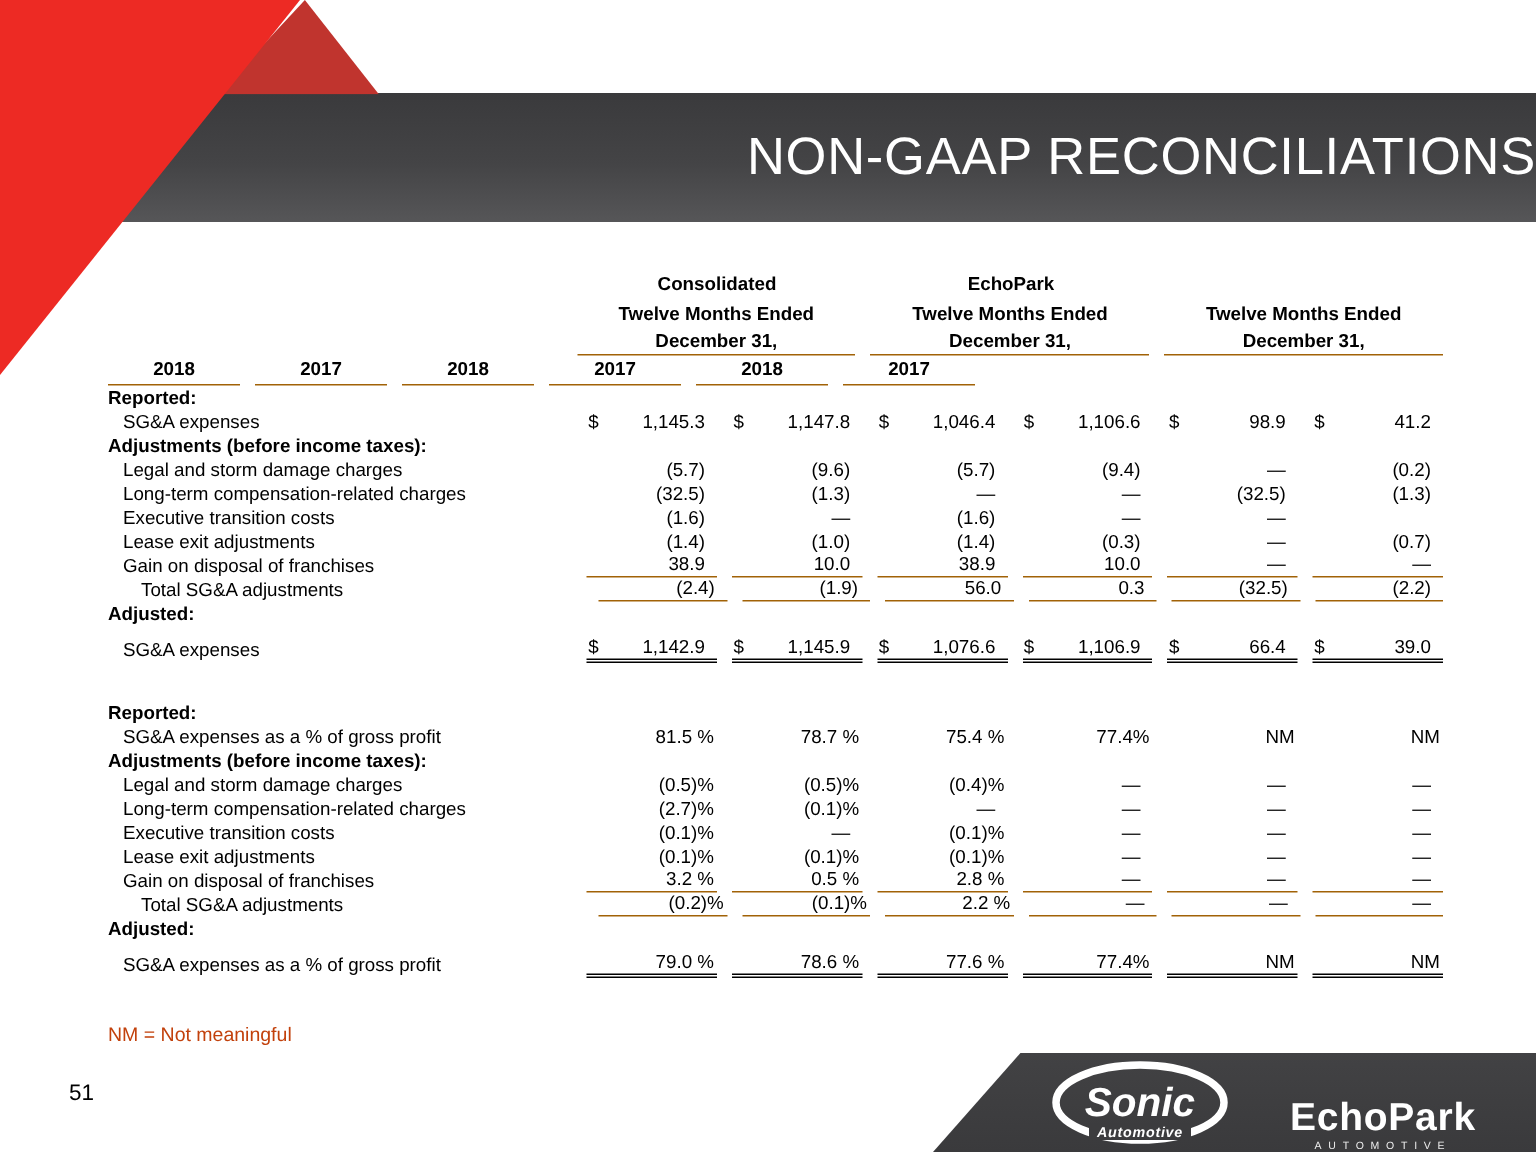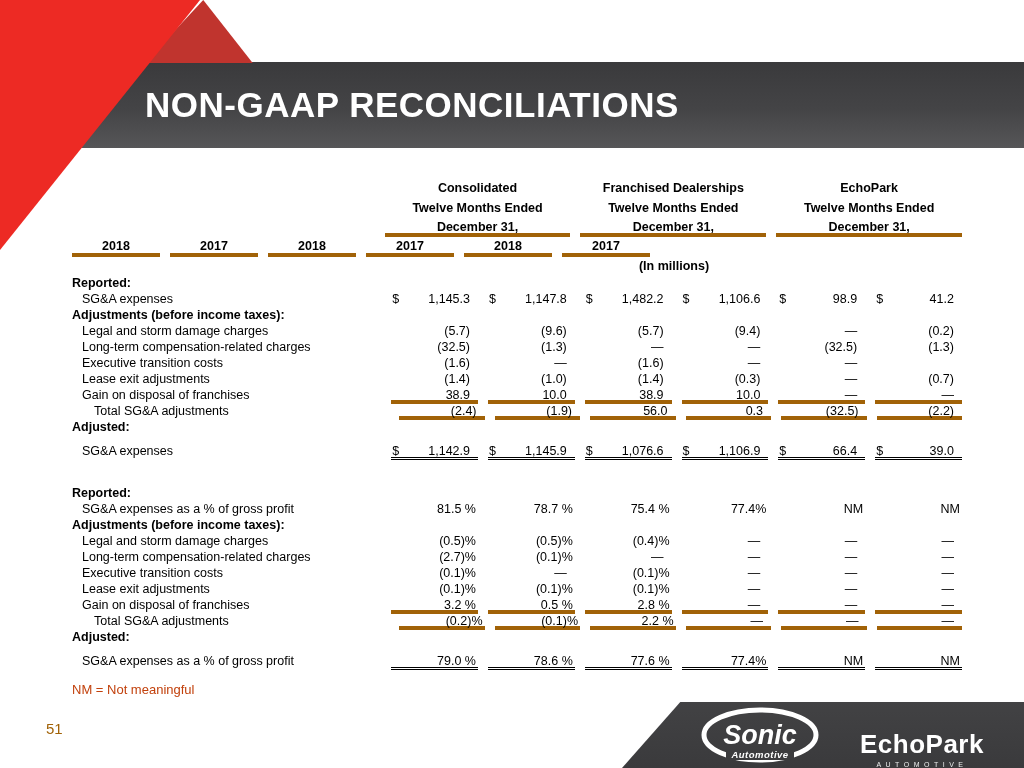--- a/index.html
+++ b/index.html
@@ -8,56 +8,56 @@
     font-family:"Liberation Sans", sans-serif; overflow:hidden; margin:0 auto;
   }
   
   .banner {
     position:absolute; left:0; top:62px; width:1024px; height:86px;
     background:linear-gradient(180deg,#3a3a3c 0%,#444446 55%,#565658 100%);
     z-index:1;
   }
   .banner h1 {
     margin:0; padding-left:145px; line-height:86px; font-size:35px;
-    font-weight:bold; color:#ffffff; letter-spacing:0.5px; white-space:nowrap;
+    font-weight:normal; color:#ffffff; letter-spacing:0.5px; white-space:nowrap;text-align:right;
   }
   .red-dark {
     position:absolute; left:140px; top:0; width:115px; height:63px;
     background:#c0342e; clip-path:polygon(55% 0, 98% 100%, 4% 100%); z-index:2;
   }
   .red-bright {
     position:absolute; left:0; top:0; width:200px; height:250px;
     background:#ed2a24; clip-path:polygon(0 0, 100% 0, 0 100%); z-index:3;
   }
   
   .table {
     position:absolute; left:72px; top:179px; width:900px; z-index:4;
     font-size:12.5px; color:#000;
   }
-  .tr { display:flex; height:16px; line-height:15px; }
+  .tr { display:flex; height:16px; line-height:15px;align-items:center; }
   .h20 { height:20px; line-height:19px; }
   .h19 { height:19px; line-height:18px; }
   .label { width:313px; white-space:nowrap; }
   .cell { width:98px; display:flex; }
   .gcell { width:196px; display:flex; }
   .line { flex:1 1 auto; margin-right:10px; position:relative; text-align:right; }
   .center { text-align:center; }
   .b { font-weight:bold; }
-  .ub { border-bottom:4px solid #a16207; }
+  .ub { border-bottom:1px solid #a16207; }
   .udbl { border-bottom:3px double #000; }
   .cur { position:absolute; left:1px; top:0; }
   .val { display:inline-block; padding-right:8px; }
   .val.pr2 { padding-right:2px; }
   .ind1 { padding-left:10px; }
   .ind2 { padding-left:22px; }
   .gap8 { margin-top:8px; }
   .section2 { margin-top:26px; }
   
   .footnote { position:absolute; left:72px; top:682px; font-size:13px; color:#c2410c; z-index:4; }
-  .pagenum  { position:absolute; left:46px; top:720px; font-size:15px; color:#a16207; z-index:6; }
+  .pagenum  { position:absolute; left:46px; top:720px; font-size:15px; color:#000000; z-index:6; }
   
   .footer {
     position:absolute; left:622px; top:702px; width:402px; height:66px;
     background:linear-gradient(180deg,#424244 0%,#3a3a3c 100%);
     clip-path:polygon(14.5% 0, 100% 0, 100% 100%, 0 100%);
     z-index:5; display:flex; align-items:flex-end; padding-left:78px; box-sizing:border-box;
   }
   .sonic-main { font:italic bold 27px "Liberation Sans", sans-serif; fill:#ffffff; }
   .sonic-sub  { font:bold italic 9.5px "Liberation Sans", sans-serif; fill:#ffffff; letter-spacing:0.5px; }
   .ep { color:#ffffff; text-align:center; margin-left:40px; }
@@ -75,23 +75,20 @@
   <div class="red-dark"></div>
   <div class="red-bright"></div>
 
   <div class="table" id="recon-table">
       <div class="tr h20">
         <div class="label"></div>
         <div class="gcell">
           <div class="line center b">Consolidated</div>
         </div>
         <div class="gcell">
-          <div class="line center b">Franchised Dealerships</div>
-        </div>
-        <div class="gcell">
           <div class="line center b">EchoPark</div>
         </div>
       </div>
       <div class="tr h19">
         <div class="label"></div>
         <div class="gcell">
           <div class="line center b">Twelve Months Ended</div>
         </div>
         <div class="gcell">
           <div class="line center b">Twelve Months Ended</div>
@@ -125,41 +122,34 @@
         <div class="cell">
           <div class="line center b ub">2017</div>
         </div>
         <div class="cell">
           <div class="line center b ub">2018</div>
         </div>
         <div class="cell">
           <div class="line center b ub">2017</div>
         </div>
       </div>
-      <div class="tr h19">
-        <div class="label"></div>
-        <div class="gcell"></div>
-        <div class="gcell">
-          <div class="line center b">(In millions)</div>
-        </div>
-      </div>
       <div class="section">
         <div class="tr">
           <div class="label b">Reported:</div>
         </div>
         <div class="tr">
           <div class="label ind1">SG&amp;A expenses</div>
           <div class="cell">
             <div class="line"><div class="cur">$</div><div class="val">1,145.3</div></div>
           </div>
           <div class="cell">
             <div class="line"><div class="cur">$</div><div class="val">1,147.8</div></div>
           </div>
           <div class="cell">
-            <div class="line"><div class="cur">$</div><div class="val">1,482.2</div></div>
+            <div class="line"><div class="cur">$</div><div class="val">1,046.4</div></div>
           </div>
           <div class="cell">
             <div class="line"><div class="cur">$</div><div class="val">1,106.6</div></div>
           </div>
           <div class="cell">
             <div class="line"><div class="cur">$</div><div class="val">98.9</div></div>
           </div>
           <div class="cell">
             <div class="line"><div class="cur">$</div><div class="val">41.2</div></div>
           </div>

